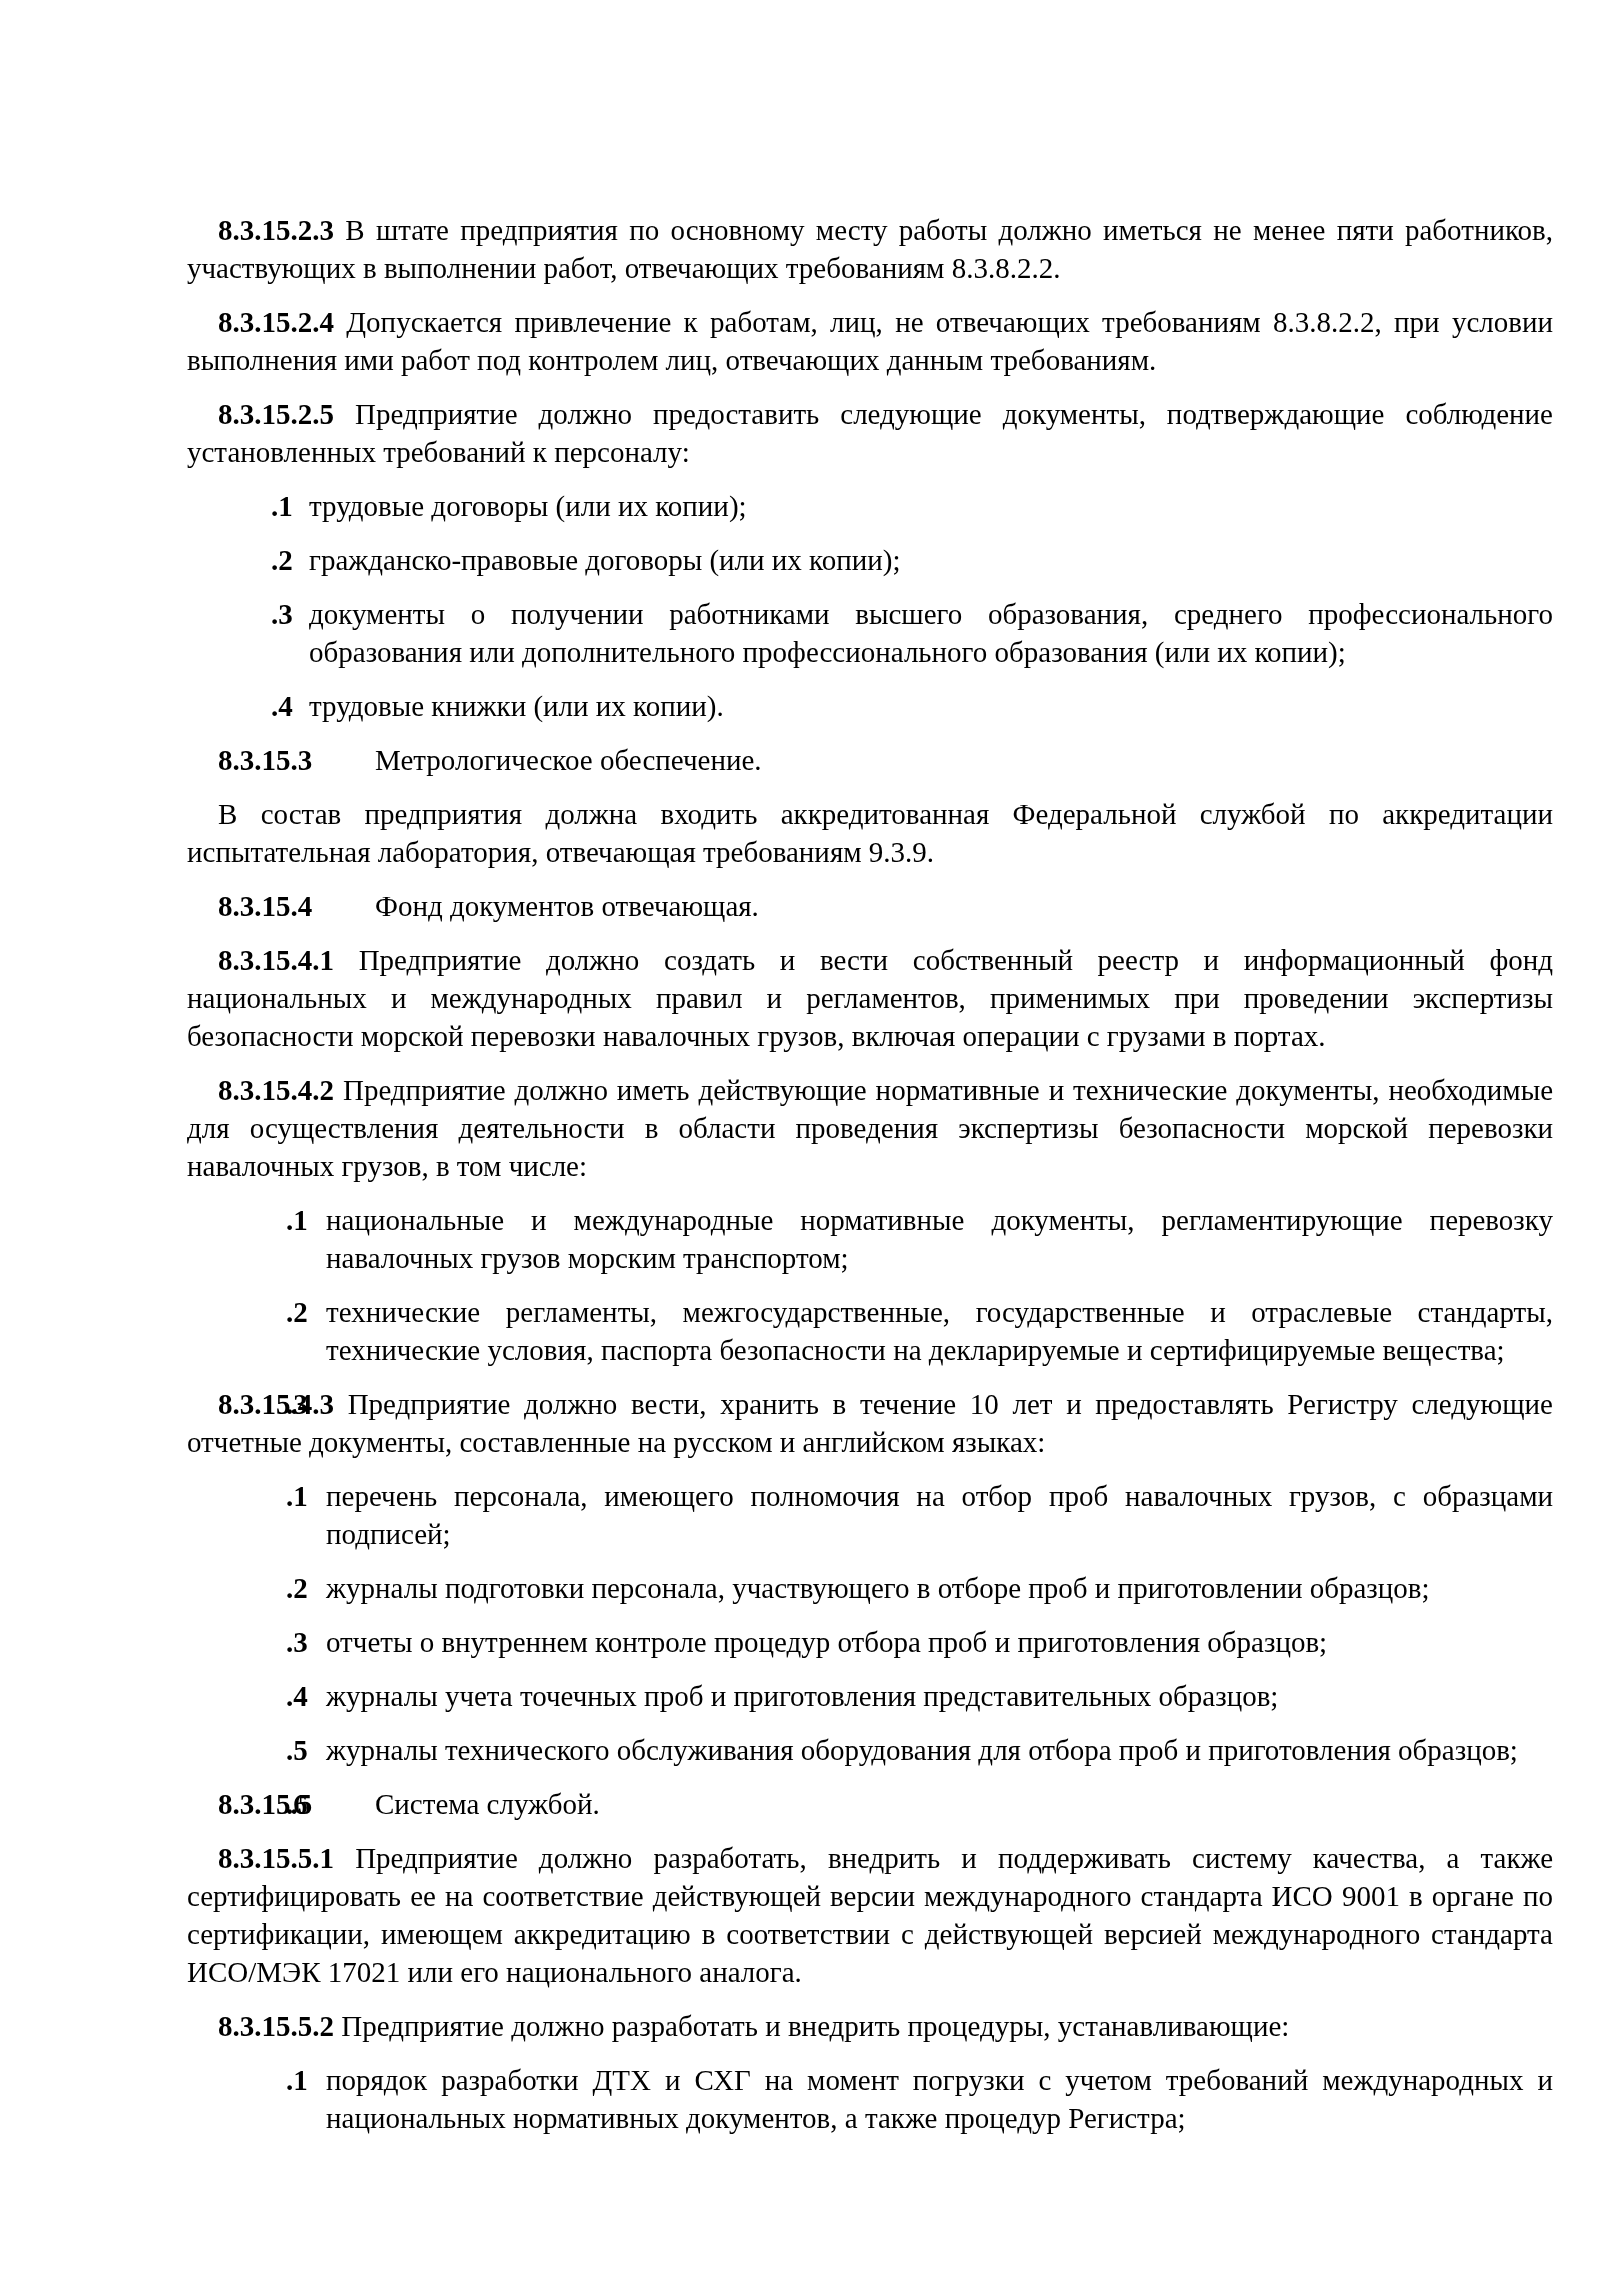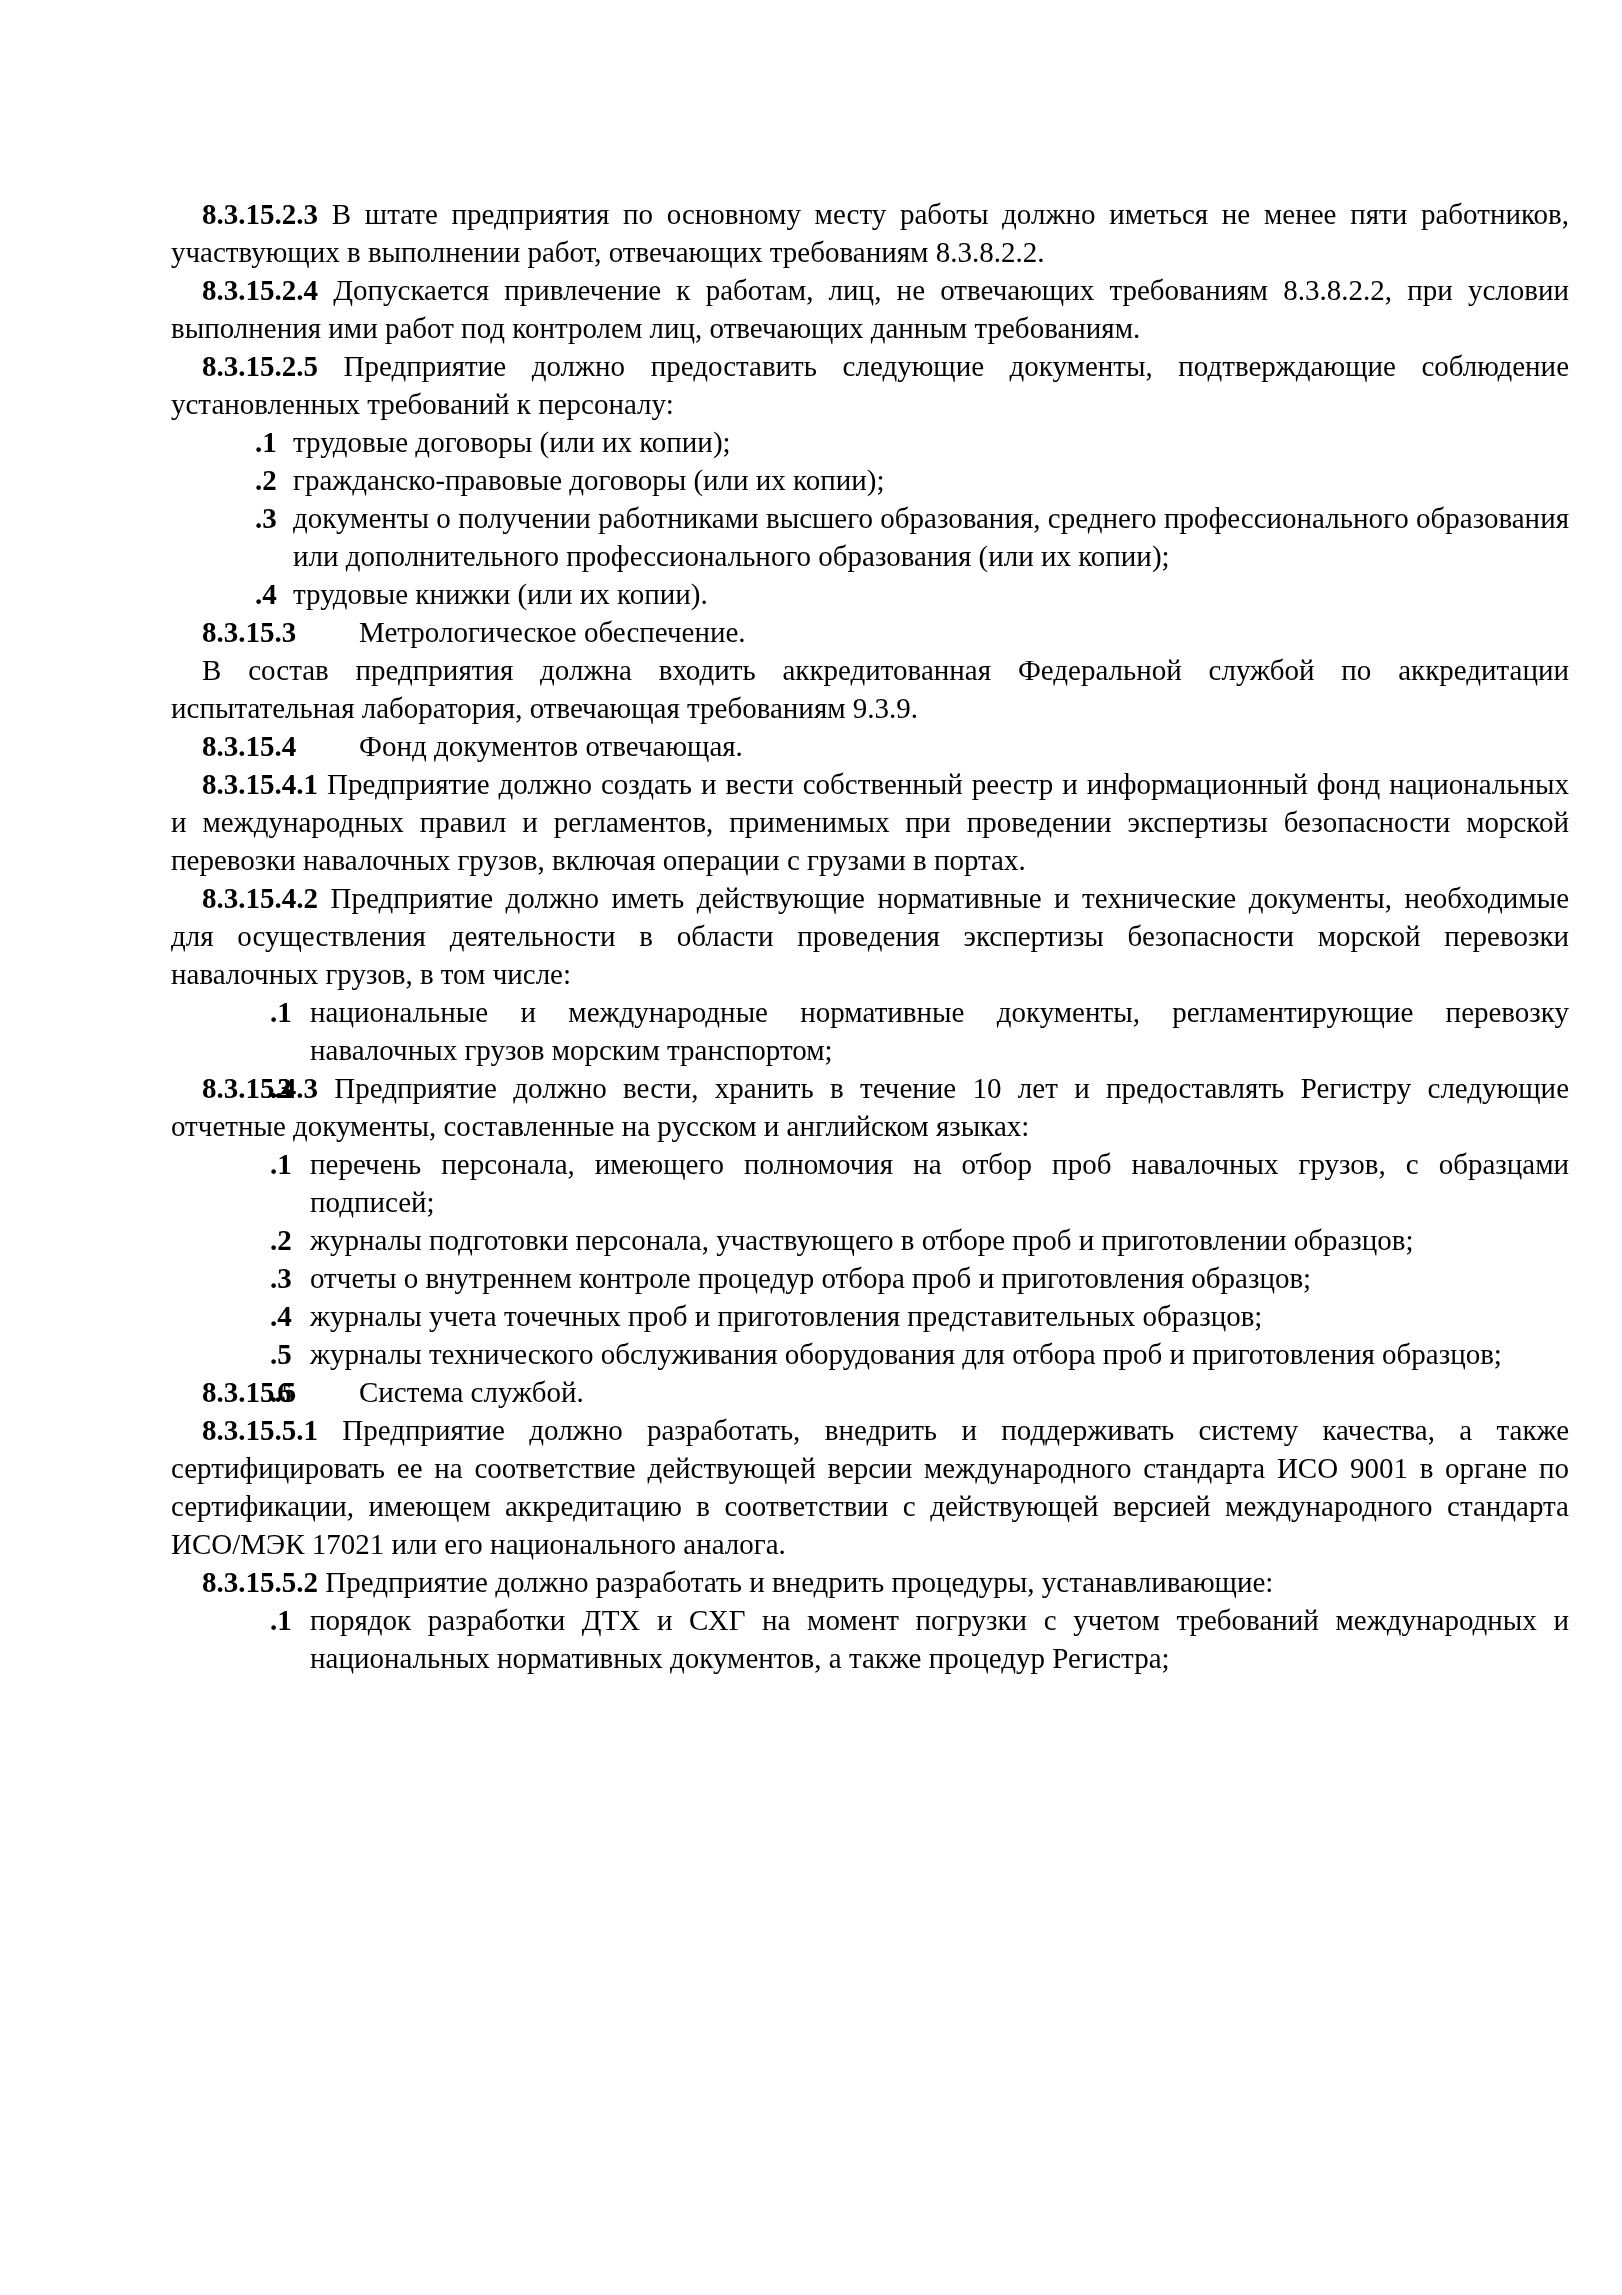--- a/index.html
+++ b/index.html
@@ -10,21 +10,21 @@
     font-size: 29px; line-height: 38px; color: #000;
     text-align: justify;
   }
   p { margin: 0; }
   .lead { display: inline-block; width: 0; }
 </style>
 </head>
 <body>
 
 <style>
-  .blk { margin: 0; }
+  .blk { margin: 16px; }
   .b-para { text-indent: 0; }
   .b-para .num, .b-head .num { font-weight: bold; }
   .b-para { }
   .b-para .lead, .b-head .lead, .b-plain .lead { display: inline-block; width: 31px; }
   .b-head .num { display: inline-block; width: 157px; }
   .b-itemA { position: relative; padding-left: 122px; }
   .b-itemA .inum { position: absolute; left: 84px; font-weight: bold; }
   .b-itemB { position: relative; padding-left: 139px; }
   .b-itemB .inum { position: absolute; left: 99px; font-weight: bold; }
 </style>
@@ -46,21 +46,21 @@
 
   <p class="blk b-plain"><span class="lead"></span><span>В состав предприятия должна входить аккредитованная Федеральной службой по аккредитации испытательная лаборатория, отвечающая требованиям 9.3.9.</span></p>
 
   <p class="blk b-head"><span class="lead"></span><span class="num">8.3.15.4</span><span>Фонд документов отвечающая.</span></p>
 
   <p class="blk b-para"><span class="lead"></span><span class="num">8.3.15.4.1</span> <span>Предприятие должно создать и вести собственный реестр и информационный фонд национальных и международных правил и регламентов, применимых при проведении экспертизы безопасности морской перевозки навалочных грузов, включая операции с грузами в портах.</span></p>
 
   <p class="blk b-para"><span class="lead"></span><span class="num">8.3.15.4.2</span> <span>Предприятие должно иметь действующие нормативные и технические документы, необходимые для осуществления деятельности в области проведения экспертизы безопасности морской перевозки навалочных грузов, в том числе:</span></p>
 
   <p class="blk b-itemB"><span class="inum">.1</span><span>национальные и международные нормативные документы, регламентирующие перевозку навалочных грузов морским транспортом;</span></p>
-  <p class="blk b-itemB"><span class="inum">.2</span></p>
+  <p class="blk b-itemB"><span class="inum">.2</span><span>технические регламенты, межгосударственные, государственные и отраслевые стандарты, технические условия, паспорта безопасности на декларируемые и сертифицируемые вещества;</span></p>
   <p class="blk b-itemB"><span class="inum">.3</span></p>
 
   <p class="blk b-para"><span class="lead"></span><span class="num">8.3.15.4.3</span> <span>Предприятие должно вести, хранить в течение 10 лет и предоставлять Регистру следующие отчетные документы, составленные на русском и английском языках:</span></p>
 
   <p class="blk b-itemB"><span class="inum">.1</span><span>перечень персонала, имеющего полномочия на отбор проб навалочных грузов, с образцами подписей;</span></p>
   <p class="blk b-itemB"><span class="inum">.2</span><span>журналы подготовки персонала, участвующего в отборе проб и приготовлении образцов;</span></p>
   <p class="blk b-itemB"><span class="inum">.3</span><span>отчеты о внутреннем контроле процедур отбора проб и приготовления образцов;</span></p>
   <p class="blk b-itemB"><span class="inum">.4</span><span>журналы учета точечных проб и приготовления представительных образцов;</span></p>
   <p class="blk b-itemB"><span class="inum">.5</span><span>журналы технического обслуживания оборудования для отбора проб и приготовления образцов;</span></p>
   <p class="blk b-itemB"><span class="inum">.6</span></p>

